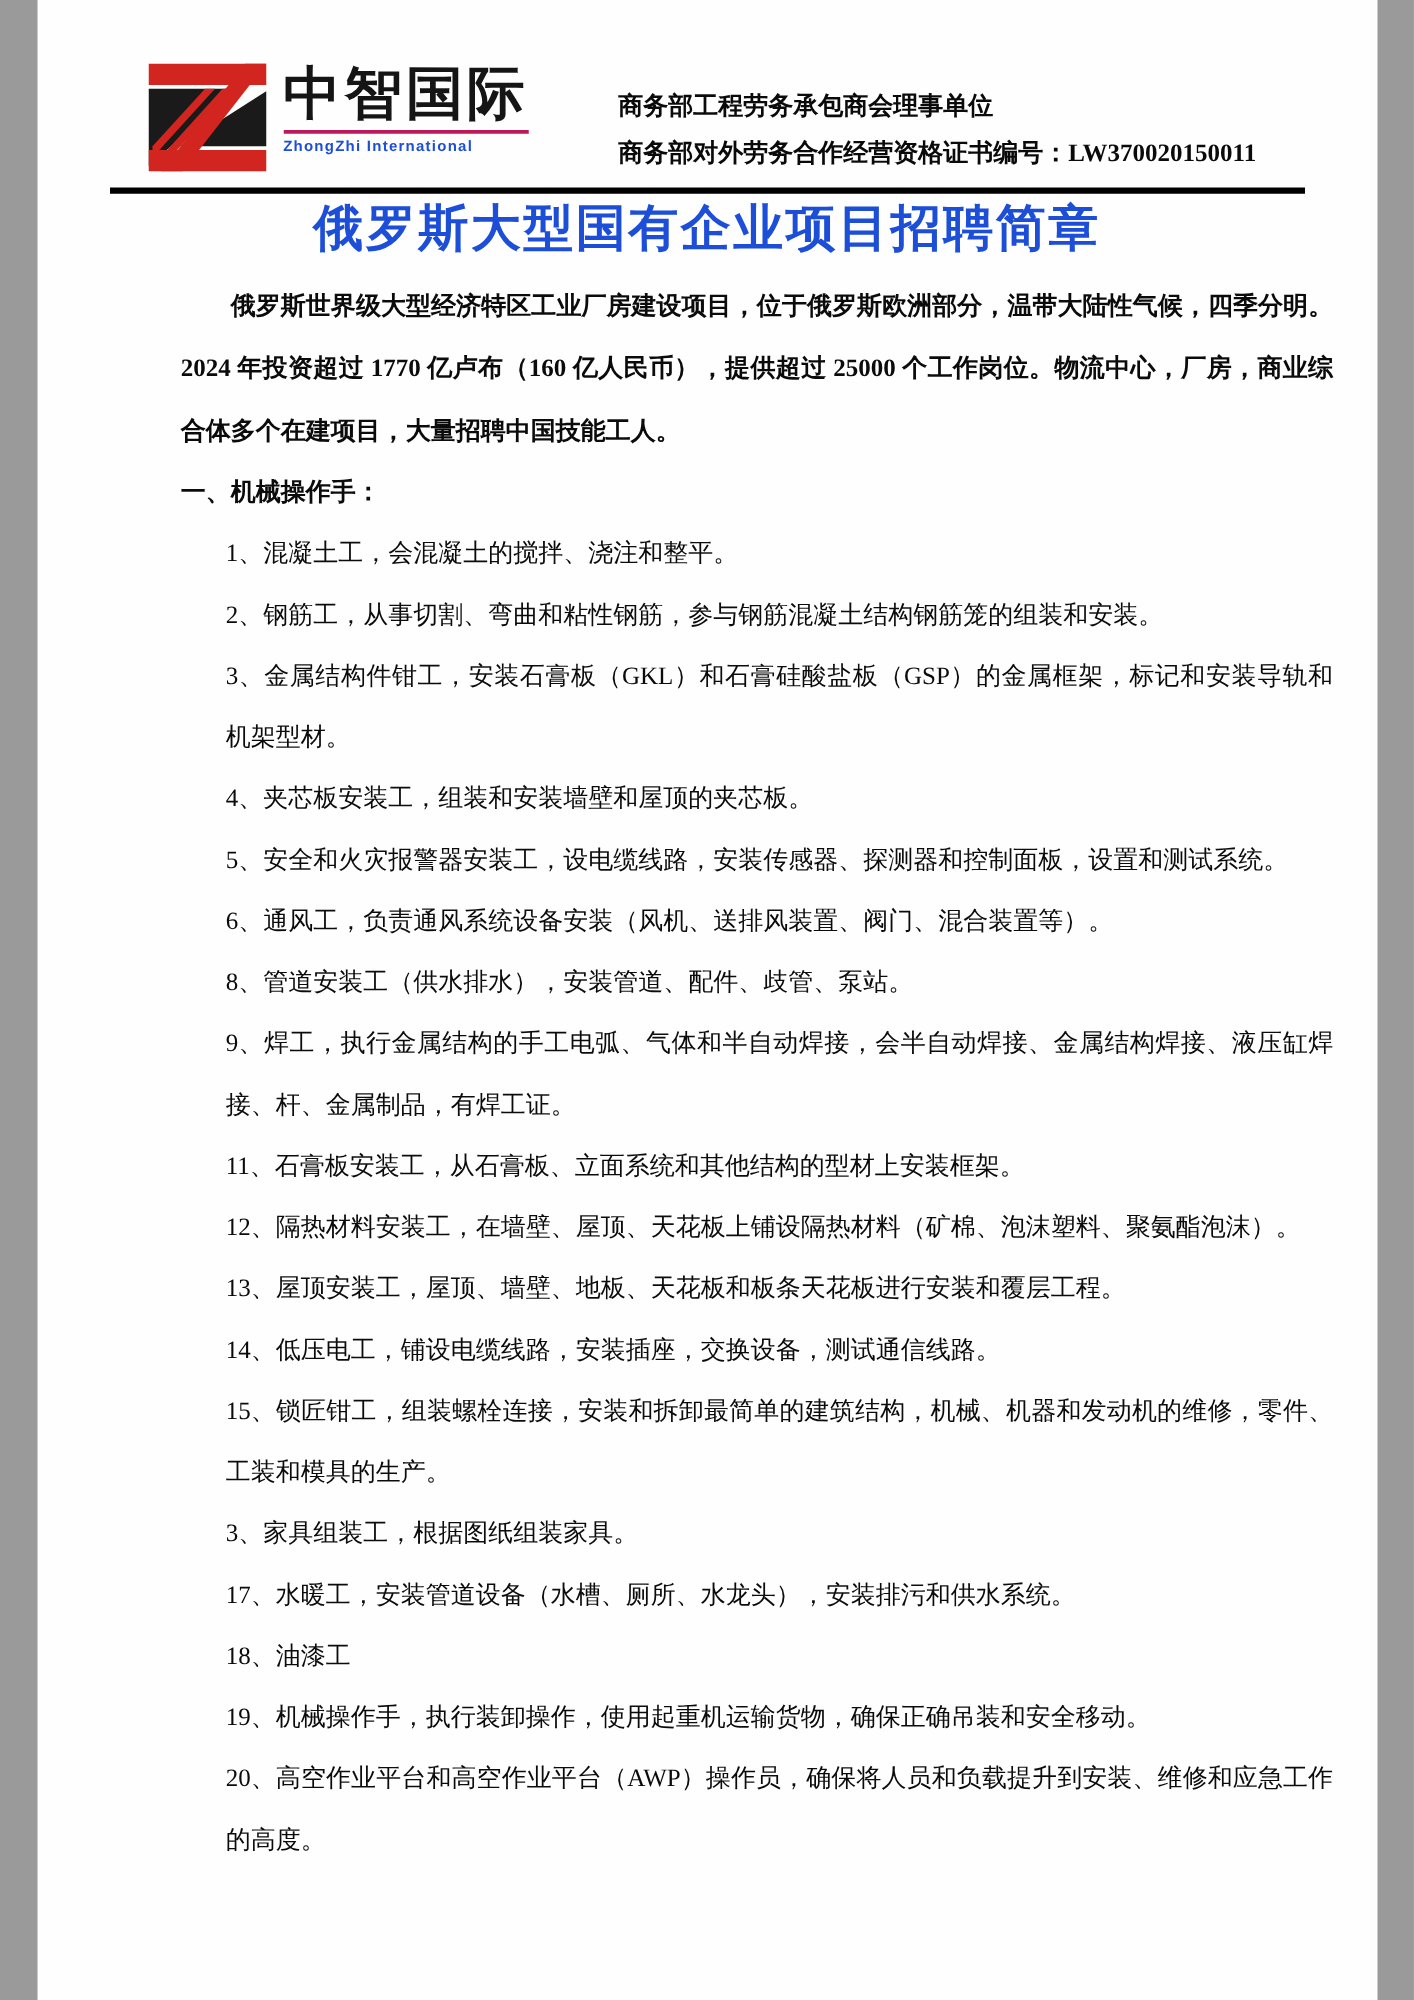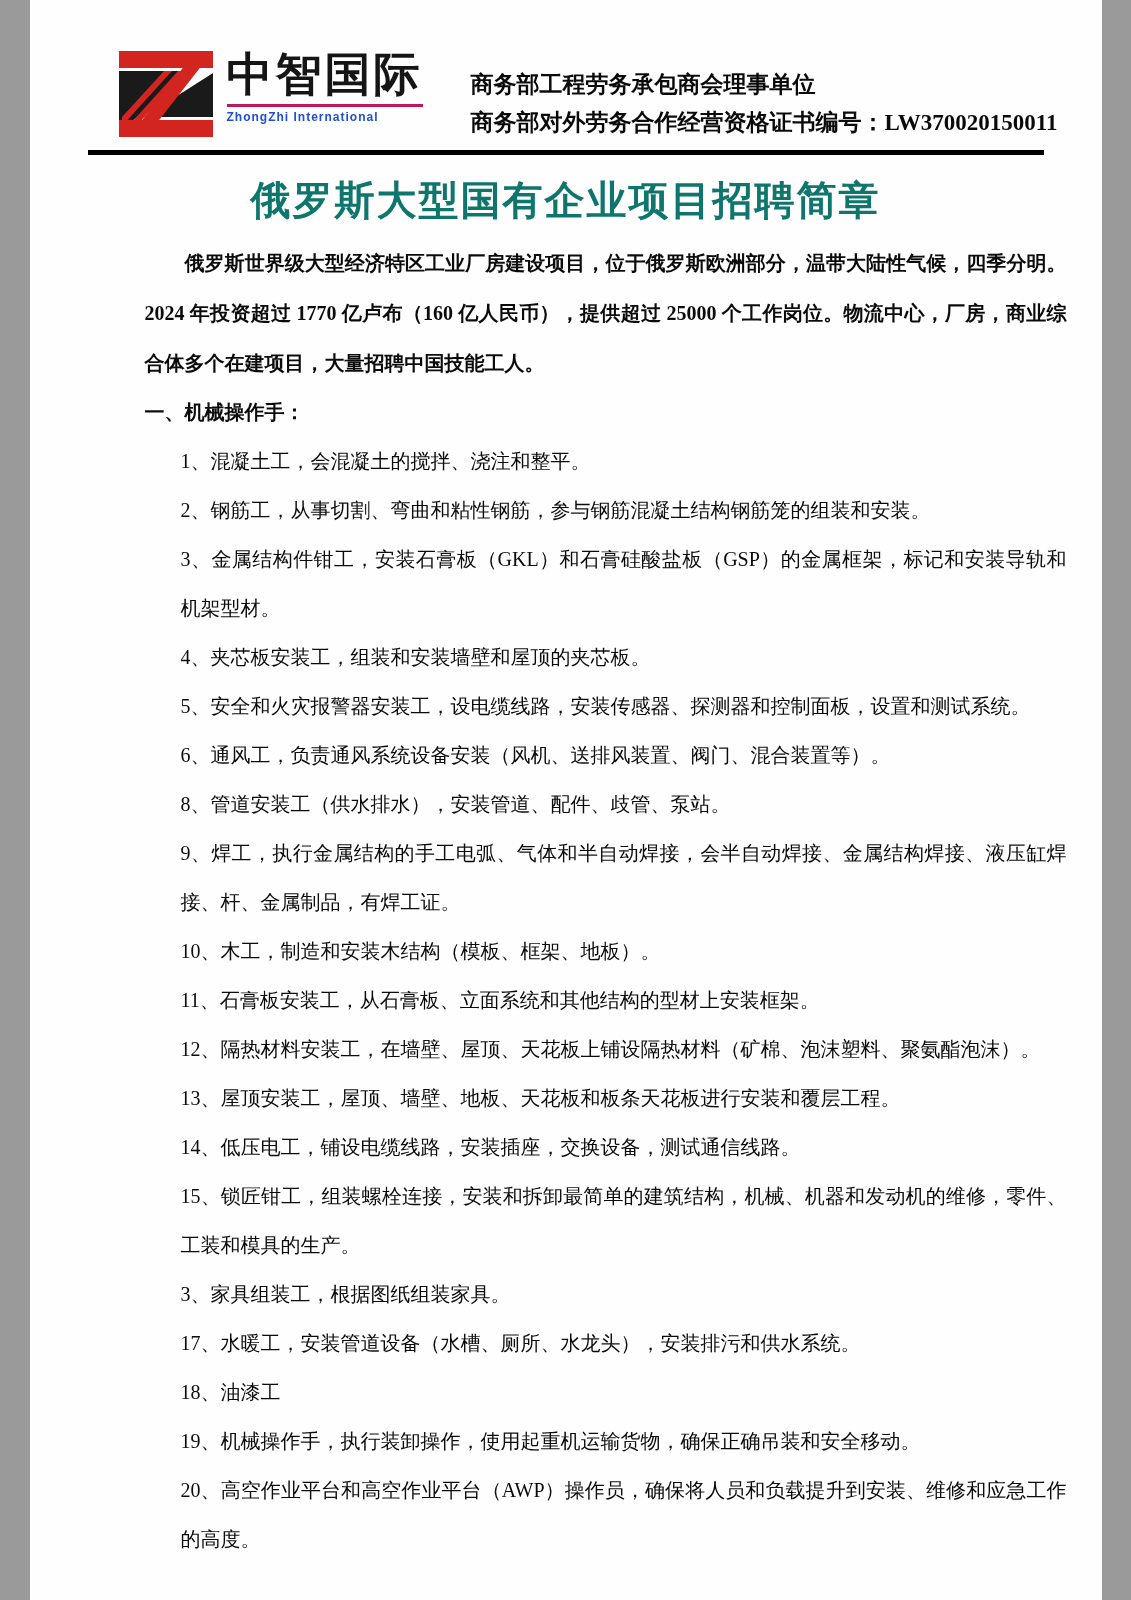--- a/index.html
+++ b/index.html
@@ -37,41 +37,40 @@
     font-weight: bold;
     font-size: 12px;
     letter-spacing: 1px;
     color: #1d4ed8;
     border-top: 3px solid #be185d;
     margin-top: 4px;
     padding-top: 3px;
     white-space: nowrap;
   }
   .header-right {
-    margin-left: 48px;
+    margin-left: 72px;
     margin-top: 18px;
     font-weight: bold;
-    font-size: 23px;
+    font-size: 20px;
     line-height: 38px;
     color: #0a0a0a;
     white-space: nowrap;
   }
   .header-rule {
     height: 5px;
     background: #000;
     margin: 8px 58px 0 58px;
   }
   
   .doc-title {
     text-align: center;
     font-weight: bold;
     font-size: 40px;
     letter-spacing: 2px;
-    margin-top: 18px;
-    color: #0f766e;
+    color: #1d4ed8;
   }
   
   .content {
     width: 922px;
     margin: 10px 94px 0 115px;
     font-size: 20px;
     color: #0b0b0b;
   }
   .intro {
     font-weight: bold;
@@ -132,21 +131,20 @@
 
     <div>
       <p class="job-item">1、混凝土工，会混凝土的搅拌、浇注和整平。</p>
       <p class="job-item">2、钢筋工，从事切割、弯曲和粘性钢筋，参与钢筋混凝土结构钢筋笼的组装和安装。</p>
       <p class="job-item">3、金属结构件钳工，安装石膏板（GKL）和石膏硅酸盐板（GSP）的金属框架，标记和安装导轨和机架型材。</p>
       <p class="job-item">4、夹芯板安装工，组装和安装墙壁和屋顶的夹芯板。</p>
       <p class="job-item">5、安全和火灾报警器安装工，设电缆线路，安装传感器、探测器和控制面板，设置和测试系统。</p>
       <p class="job-item">6、通风工，负责通风系统设备安装（风机、送排风装置、阀门、混合装置等）。</p>
       <p class="job-item">8、管道安装工（供水排水），安装管道、配件、歧管、泵站。</p>
       <p class="job-item">9、焊工，执行金属结构的手工电弧、气体和半自动焊接，会半自动焊接、金属结构焊接、液压缸焊接、杆、金属制品，有焊工证。</p>
-      <p class="job-item">10、木工，制造和安装木结构（模板、框架、地板）。</p>
       <p class="job-item">11、石膏板安装工，从石膏板、立面系统和其他结构的型材上安装框架。</p>
       <p class="job-item">12、隔热材料安装工，在墙壁、屋顶、天花板上铺设隔热材料（矿棉、泡沫塑料、聚氨酯泡沫）。</p>
       <p class="job-item">13、屋顶安装工，屋顶、墙壁、地板、天花板和板条天花板进行安装和覆层工程。</p>
       <p class="job-item">14、低压电工，铺设电缆线路，安装插座，交换设备，测试通信线路。</p>
       <p class="job-item">15、锁匠钳工，组装螺栓连接，安装和拆卸最简单的建筑结构，机械、机器和发动机的维修，零件、工装和模具的生产。</p>
       <p class="job-item">3、家具组装工，根据图纸组装家具。</p>
       <p class="job-item">17、水暖工，安装管道设备（水槽、厕所、水龙头），安装排污和供水系统。</p>
       <p class="job-item">18、油漆工</p>
       <p class="job-item">19、机械操作手，执行装卸操作，使用起重机运输货物，确保正确吊装和安全移动。</p>
       <p class="job-item">20、高空作业平台和高空作业平台（AWP）操作员，确保将人员和负载提升到安装、维修和应急工作的高度。</p>

